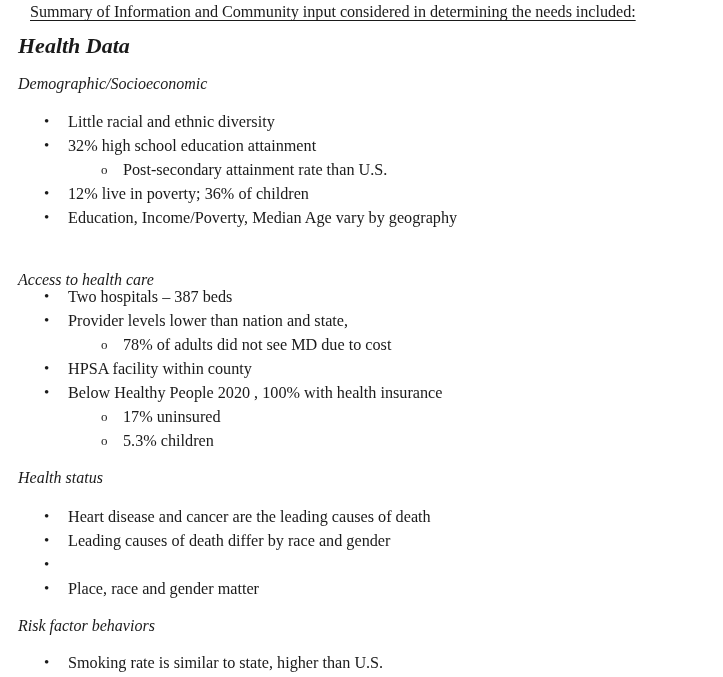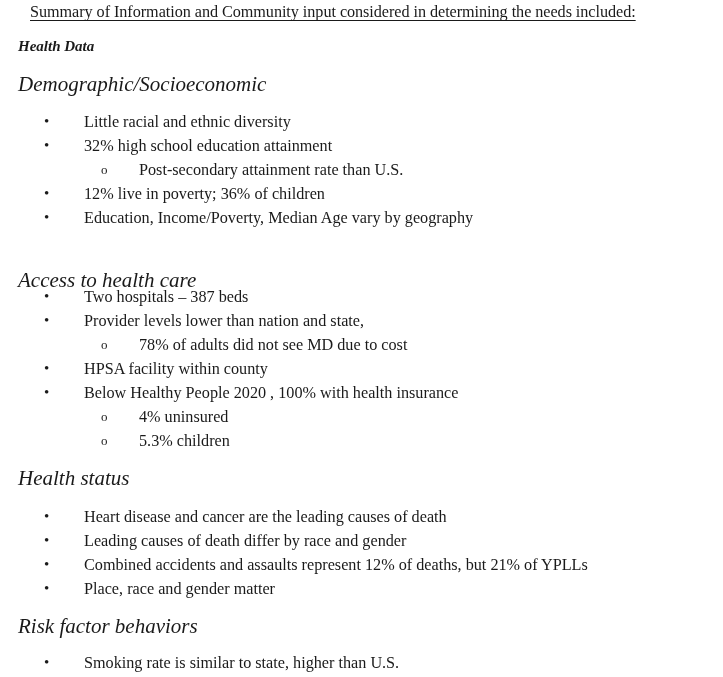--- a/index.html
+++ b/index.html
@@ -38,29 +38,29 @@
     letter-spacing: -0.05px;
     white-space: nowrap;
   }
 
   
   .h-major {
     position: absolute;
     left: 18px;
     font-weight: bold;
     font-style: italic;
-    font-size: 15px;
+    font-size: 22px;
     line-height: 20px;
     white-space: nowrap;
   }
   .h-sub {
     position: absolute;
     left: 18px;
     font-style: italic;
-    font-size: 21px;
+    font-size: 16px;
     line-height: 20px;
     white-space: nowrap;
   }
 
   
   .blist {
     position: absolute;
     left: 0;
     margin: 0;
     padding: 0;
@@ -91,21 +91,21 @@
   .bli.lvl2 > .marker {
     position: absolute;
     left: 101px;
     top: 0;
     width: 12px;
     height: 24px;
     line-height: 24px;
     font-size: 13px;
     text-align: left;
   }
-  .bli .btext { display: inline; margin-left: 16px; }
+  .bli .btext { display: inline; }
 </style>
 </head>
 <body>
 
 <div class="page">
 
   <div class="doc-title">Summary of Information and Community input considered in determining the needs included:</div>
 
   <div class="h-major" style="top:36px;">Health Data</div>
 
@@ -118,28 +118,28 @@
         <li class="bli lvl1"><span class="marker">•</span><span class="btext">12% live in poverty; 36% of children</span></li>
         <li class="bli lvl1"><span class="marker">•</span><span class="btext">Education, Income/Poverty, Median Age vary by geography</span></li>
       </ul>
       <div class="h-sub" style="top: 248px; margin-top: 22px;">Access to health care</div>
       <ul class="blist" style="top: 285px;">
         <li class="bli lvl1"><span class="marker">•</span><span class="btext">Two hospitals – 387 beds</span></li>
         <li class="bli lvl1"><span class="marker">•</span><span class="btext">Provider levels lower than nation and state,</span></li>
         <li class="bli lvl2"><span class="marker">o</span><span class="btext">78% of adults did not see MD due to cost</span></li>
         <li class="bli lvl1"><span class="marker">•</span><span class="btext">HPSA facility within county</span></li>
         <li class="bli lvl1"><span class="marker">•</span><span class="btext">Below Healthy People 2020 , 100% with health insurance</span></li>
-        <li class="bli lvl2"><span class="marker">o</span><span class="btext">4% uninsured</span></li>
+        <li class="bli lvl2"><span class="marker">o</span><span class="btext">17% uninsured</span></li>
         <li class="bli lvl2"><span class="marker">o</span><span class="btext">5.3% children</span></li>
       </ul>
       <div class="h-sub" style="top: 468px;">Health status</div>
       <ul class="blist" style="top: 505px;">
         <li class="bli lvl1"><span class="marker">•</span><span class="btext">Heart disease and cancer are the leading causes of death</span></li>
         <li class="bli lvl1"><span class="marker">•</span><span class="btext">Leading causes of death differ by race and gender</span></li>
-        <li class="bli lvl1"><span class="marker">•</span><span class="btext">Combined accidents and assaults represent 12% of deaths, but 21% of YPLLs</span></li>
+        <li class="bli lvl1"><span class="marker">•</span></li>
         <li class="bli lvl1"><span class="marker">•</span><span class="btext">Place, race and gender matter</span></li>
       </ul>
       <div class="h-sub" style="top: 616px;">Risk factor behaviors</div>
       <ul class="blist" style="top: 651px;">
         <li class="bli lvl1"><span class="marker">•</span><span class="btext">Smoking rate is similar to state, higher than U.S.</span></li>
       </ul>
     </div>
 
 </div>
 

